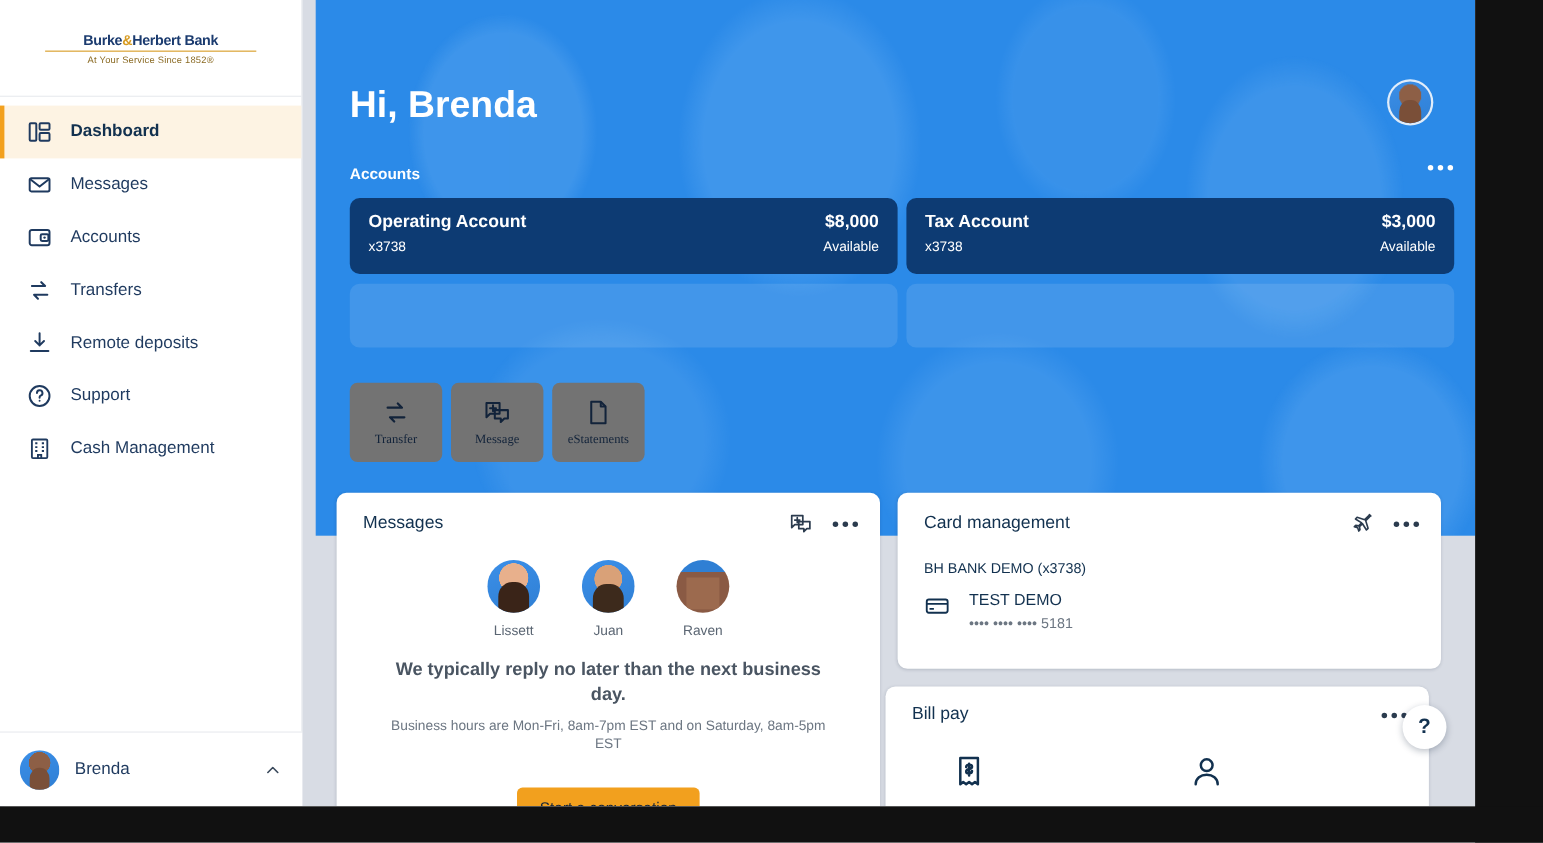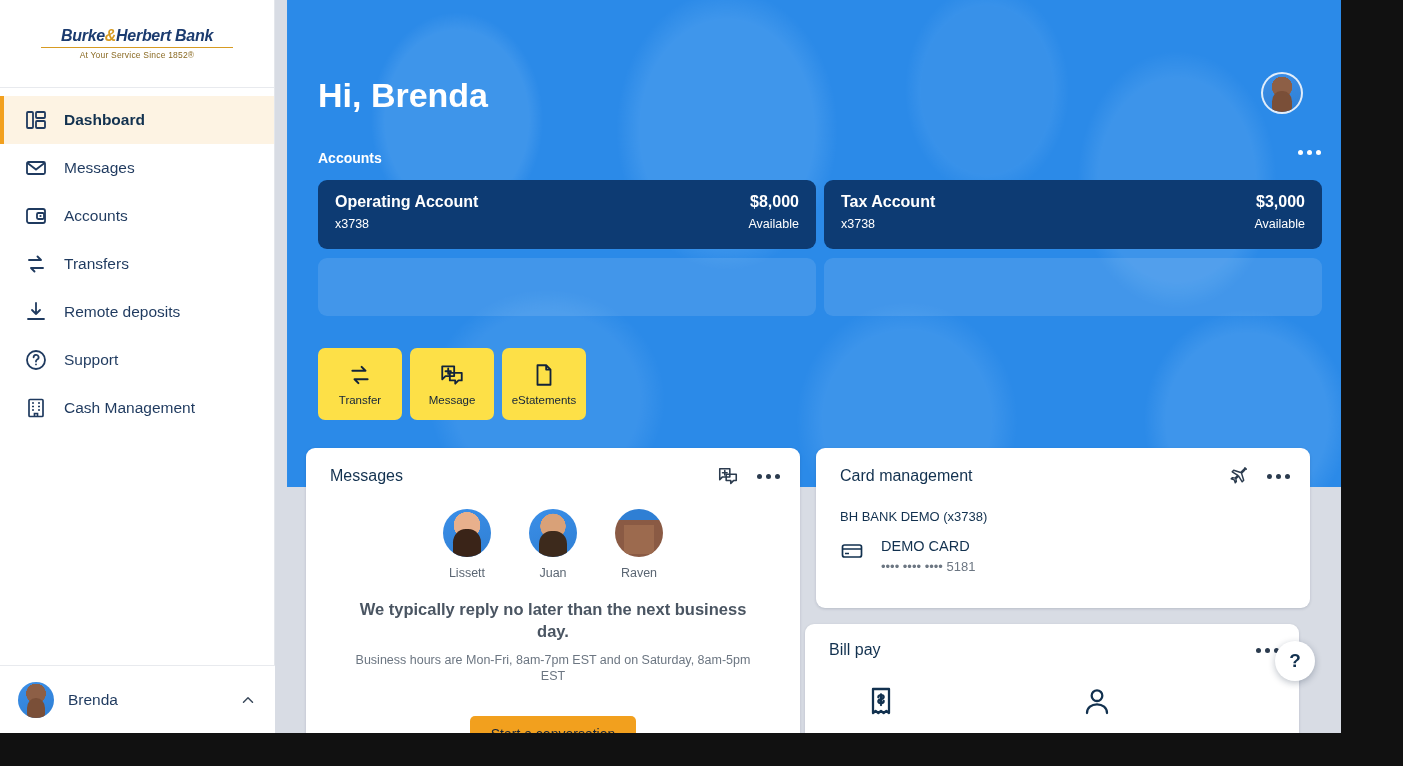--- a/index.html
+++ b/index.html
@@ -35,22 +35,22 @@
     width: 275px; height: 733px;
     background: #ffffff;
     border-right: 1px solid #e3e6eb;
   }
   #logo-area {
     height: 88px; border-bottom: 1px solid #e8eaee;
     display: flex; flex-direction: column;
     align-items: center; justify-content: center;
   }
   .logo-main {
-    font-size: 16px; font-weight: bold; color: #1b3b6f;
-    letter-spacing: -0.3px; white-space: nowrap; font-style: italic;
+    font-size: 13px; font-weight: bold; color: #1b3b6f;
+    letter-spacing: -0.3px; white-space: nowrap;
   }
   .logo-amp { color: #d79b22; font-weight: bold; }
   .logo-rule {
     width: 192px; height: 1px; background: #d79b22; margin: 2px 0 2px 0;
   }
   .logo-tag {
     font-size: 8.5px; color: #8a6a23; letter-spacing: 0.2px;
   }
   .nav-list { padding-top: 8px; }
   .nav-item {
@@ -156,24 +156,24 @@
 
   .acct-ghost {
     position: absolute; top: 258px; height: 58px;
     background: rgba(255,255,255,0.11); border-radius: 9px;
   }
   .acct-ghost.g1 { left: 31px; width: 498px; }
   .acct-ghost.g2 { left: 537px; width: 498px; }
 
   .quick-tile {
     position: absolute; top: 348px; width: 84px; height: 72px;
-    background: #fde047; border-radius: 7px;
+    background: #737373; border-radius: 7px;
     display: flex; flex-direction: column;
     align-items: center; justify-content: center; gap: 6px;
-    cursor: pointer; color: #12233a;
+    cursor: pointer; color: #12233a; font-family: Liberation Serif, serif;
   }
   .quick-tile .qt-label { font-size: 11.5px; }
   .quick-tile svg { display: block; }
   .qt1 { left: 31px; }
   .qt2 { left: 123px; }
   .qt3 { left: 215px; }
 
   
   .panel {
     position: absolute; background: #ffffff;
@@ -476,21 +476,21 @@
       <div class="cm-acct">BH BANK DEMO (x3738)</div>
 
       <div class="cm-row">
         <span class="cm-card-icon">
           <svg viewBox="0 0 24 24" fill="none" stroke="currentColor" stroke-width="1.7">
             <rect x="2.5" y="6" width="19" height="12" rx="2"></rect>
               <path d="M2.5 10h19M5 14.5h4"></path>
           </svg>
         </span>
         <span>
-          <span class="cm-name">DEMO CARD</span>
+          <span class="cm-name">TEST DEMO</span>
           <div class="cm-mask">•••• •••• •••• 5181</div>
         </span>
       </div>
     </section>
 
     <section class="panel" id="billpay-panel">
       <div class="panel-head">
         <span class="panel-title">Bill pay</span>
         <span class="panel-actions">
           <span class="kebab-dark">

